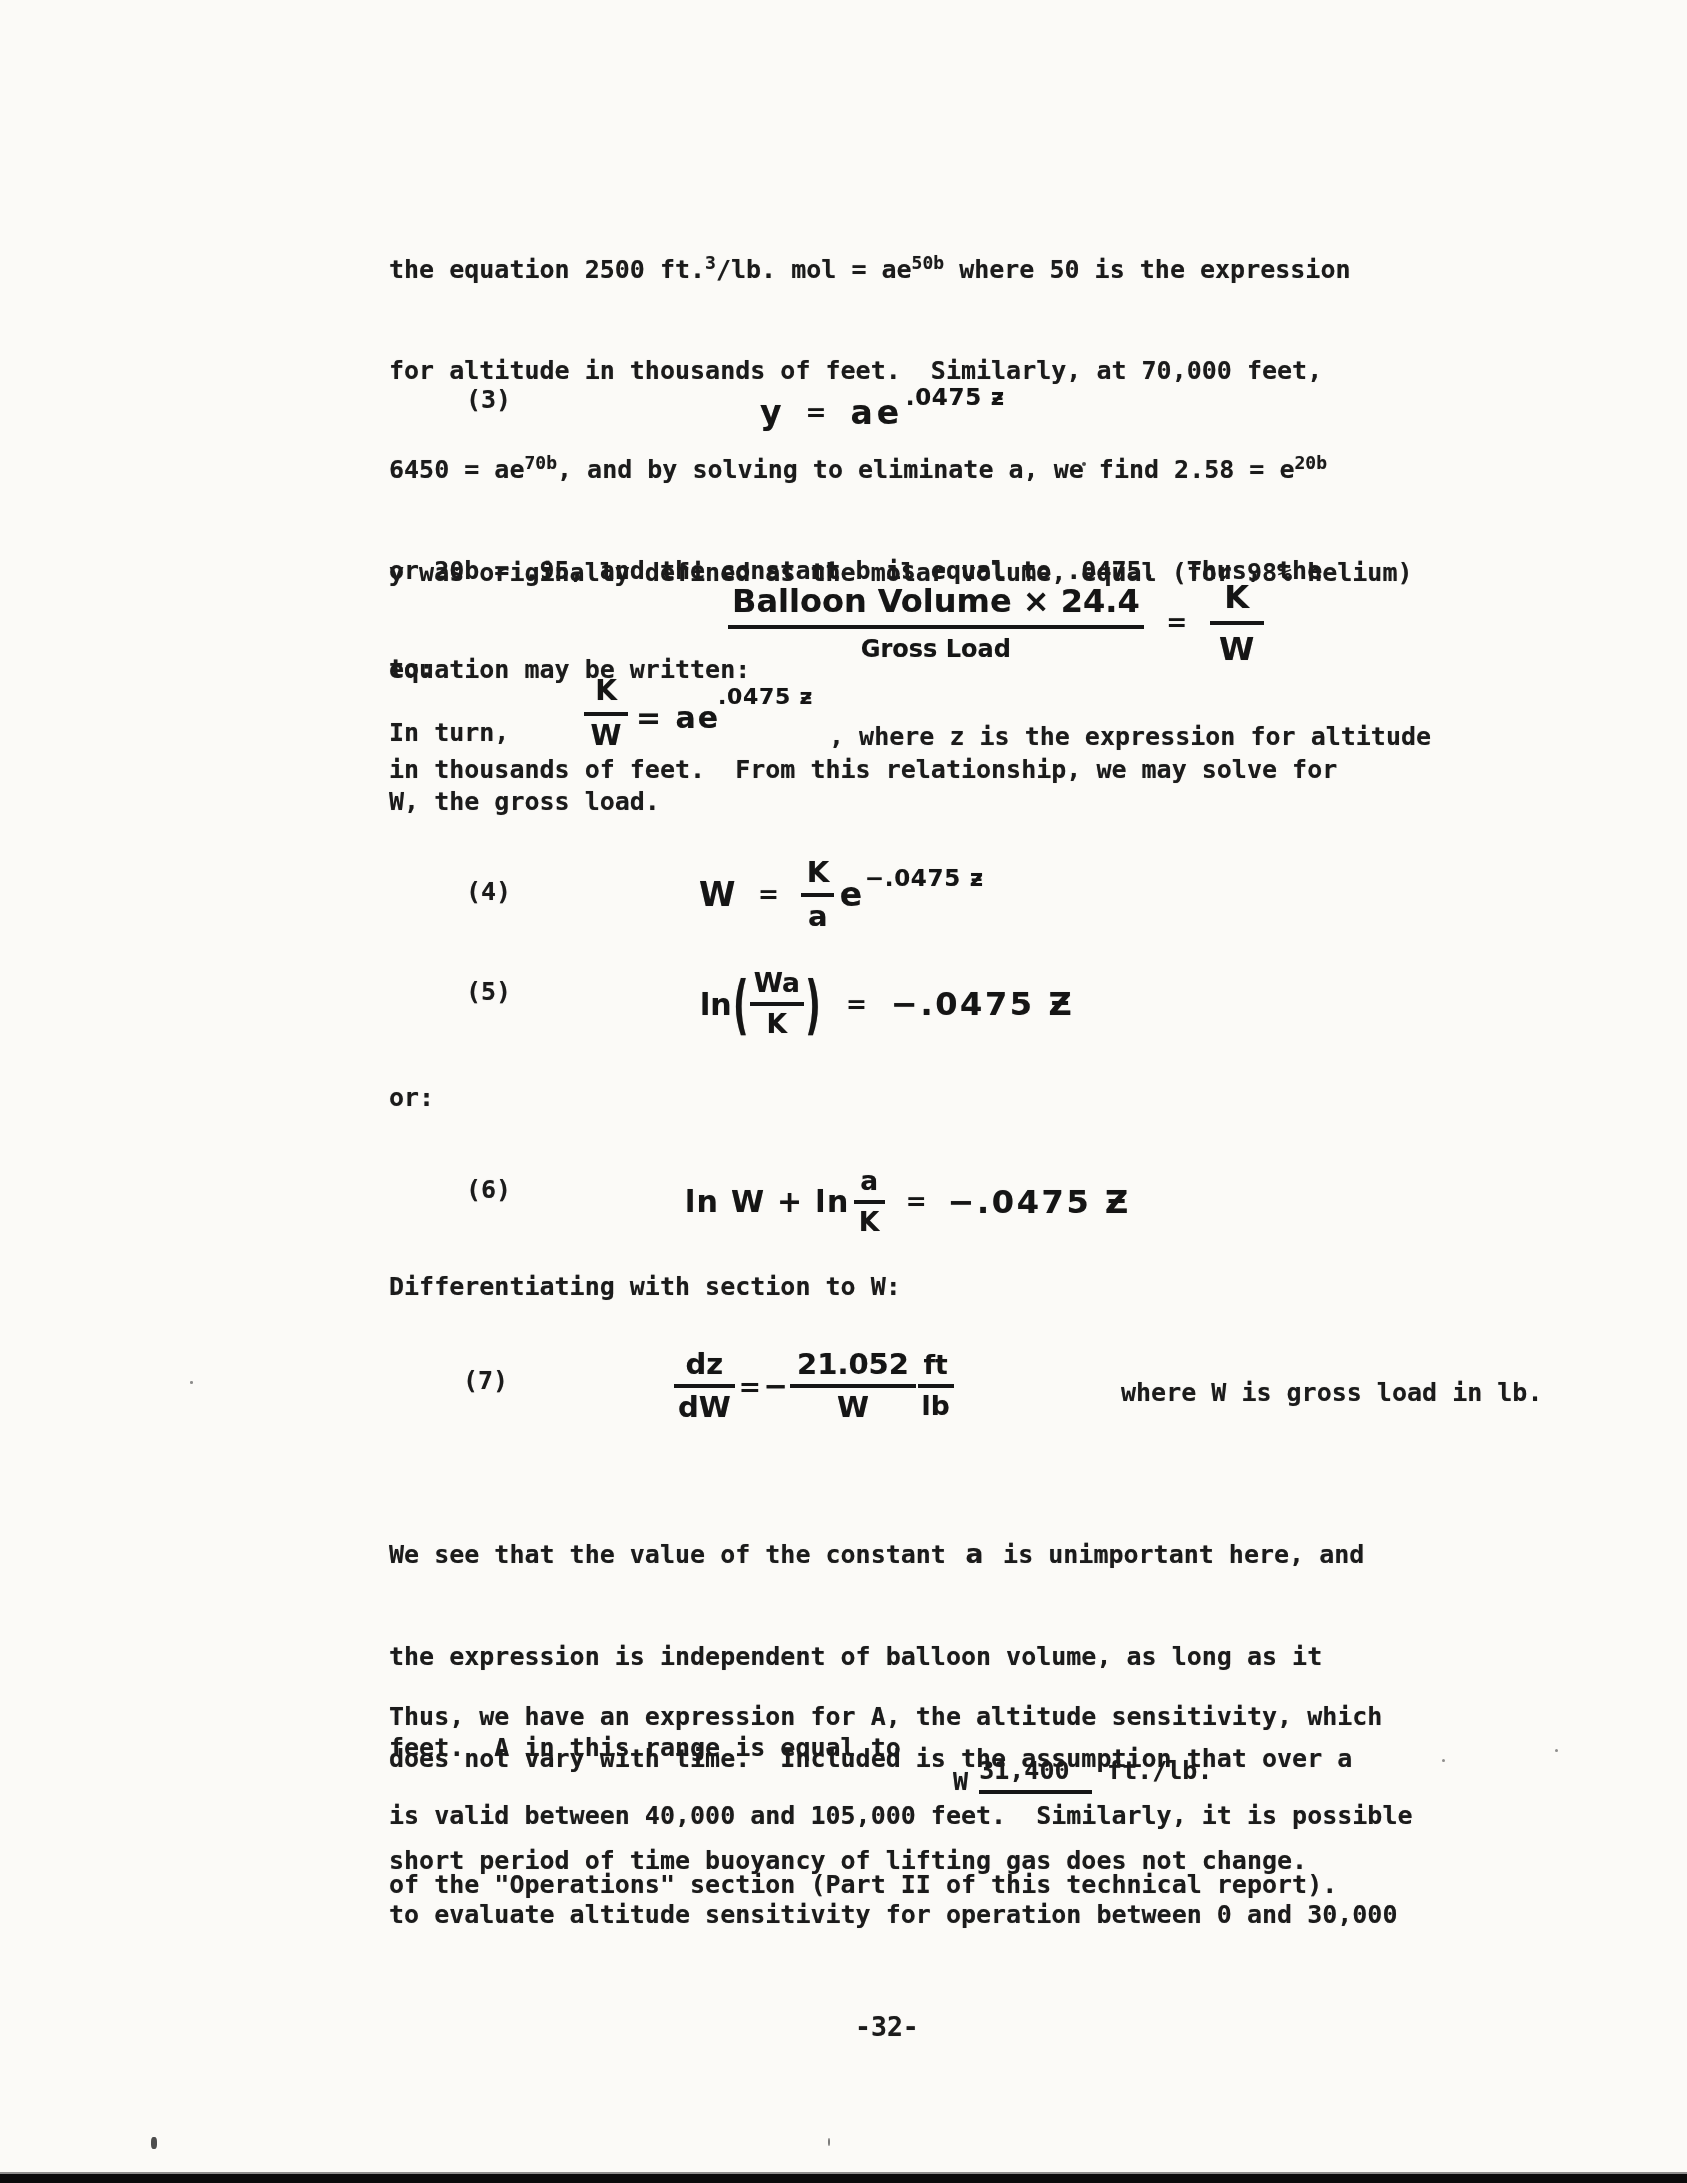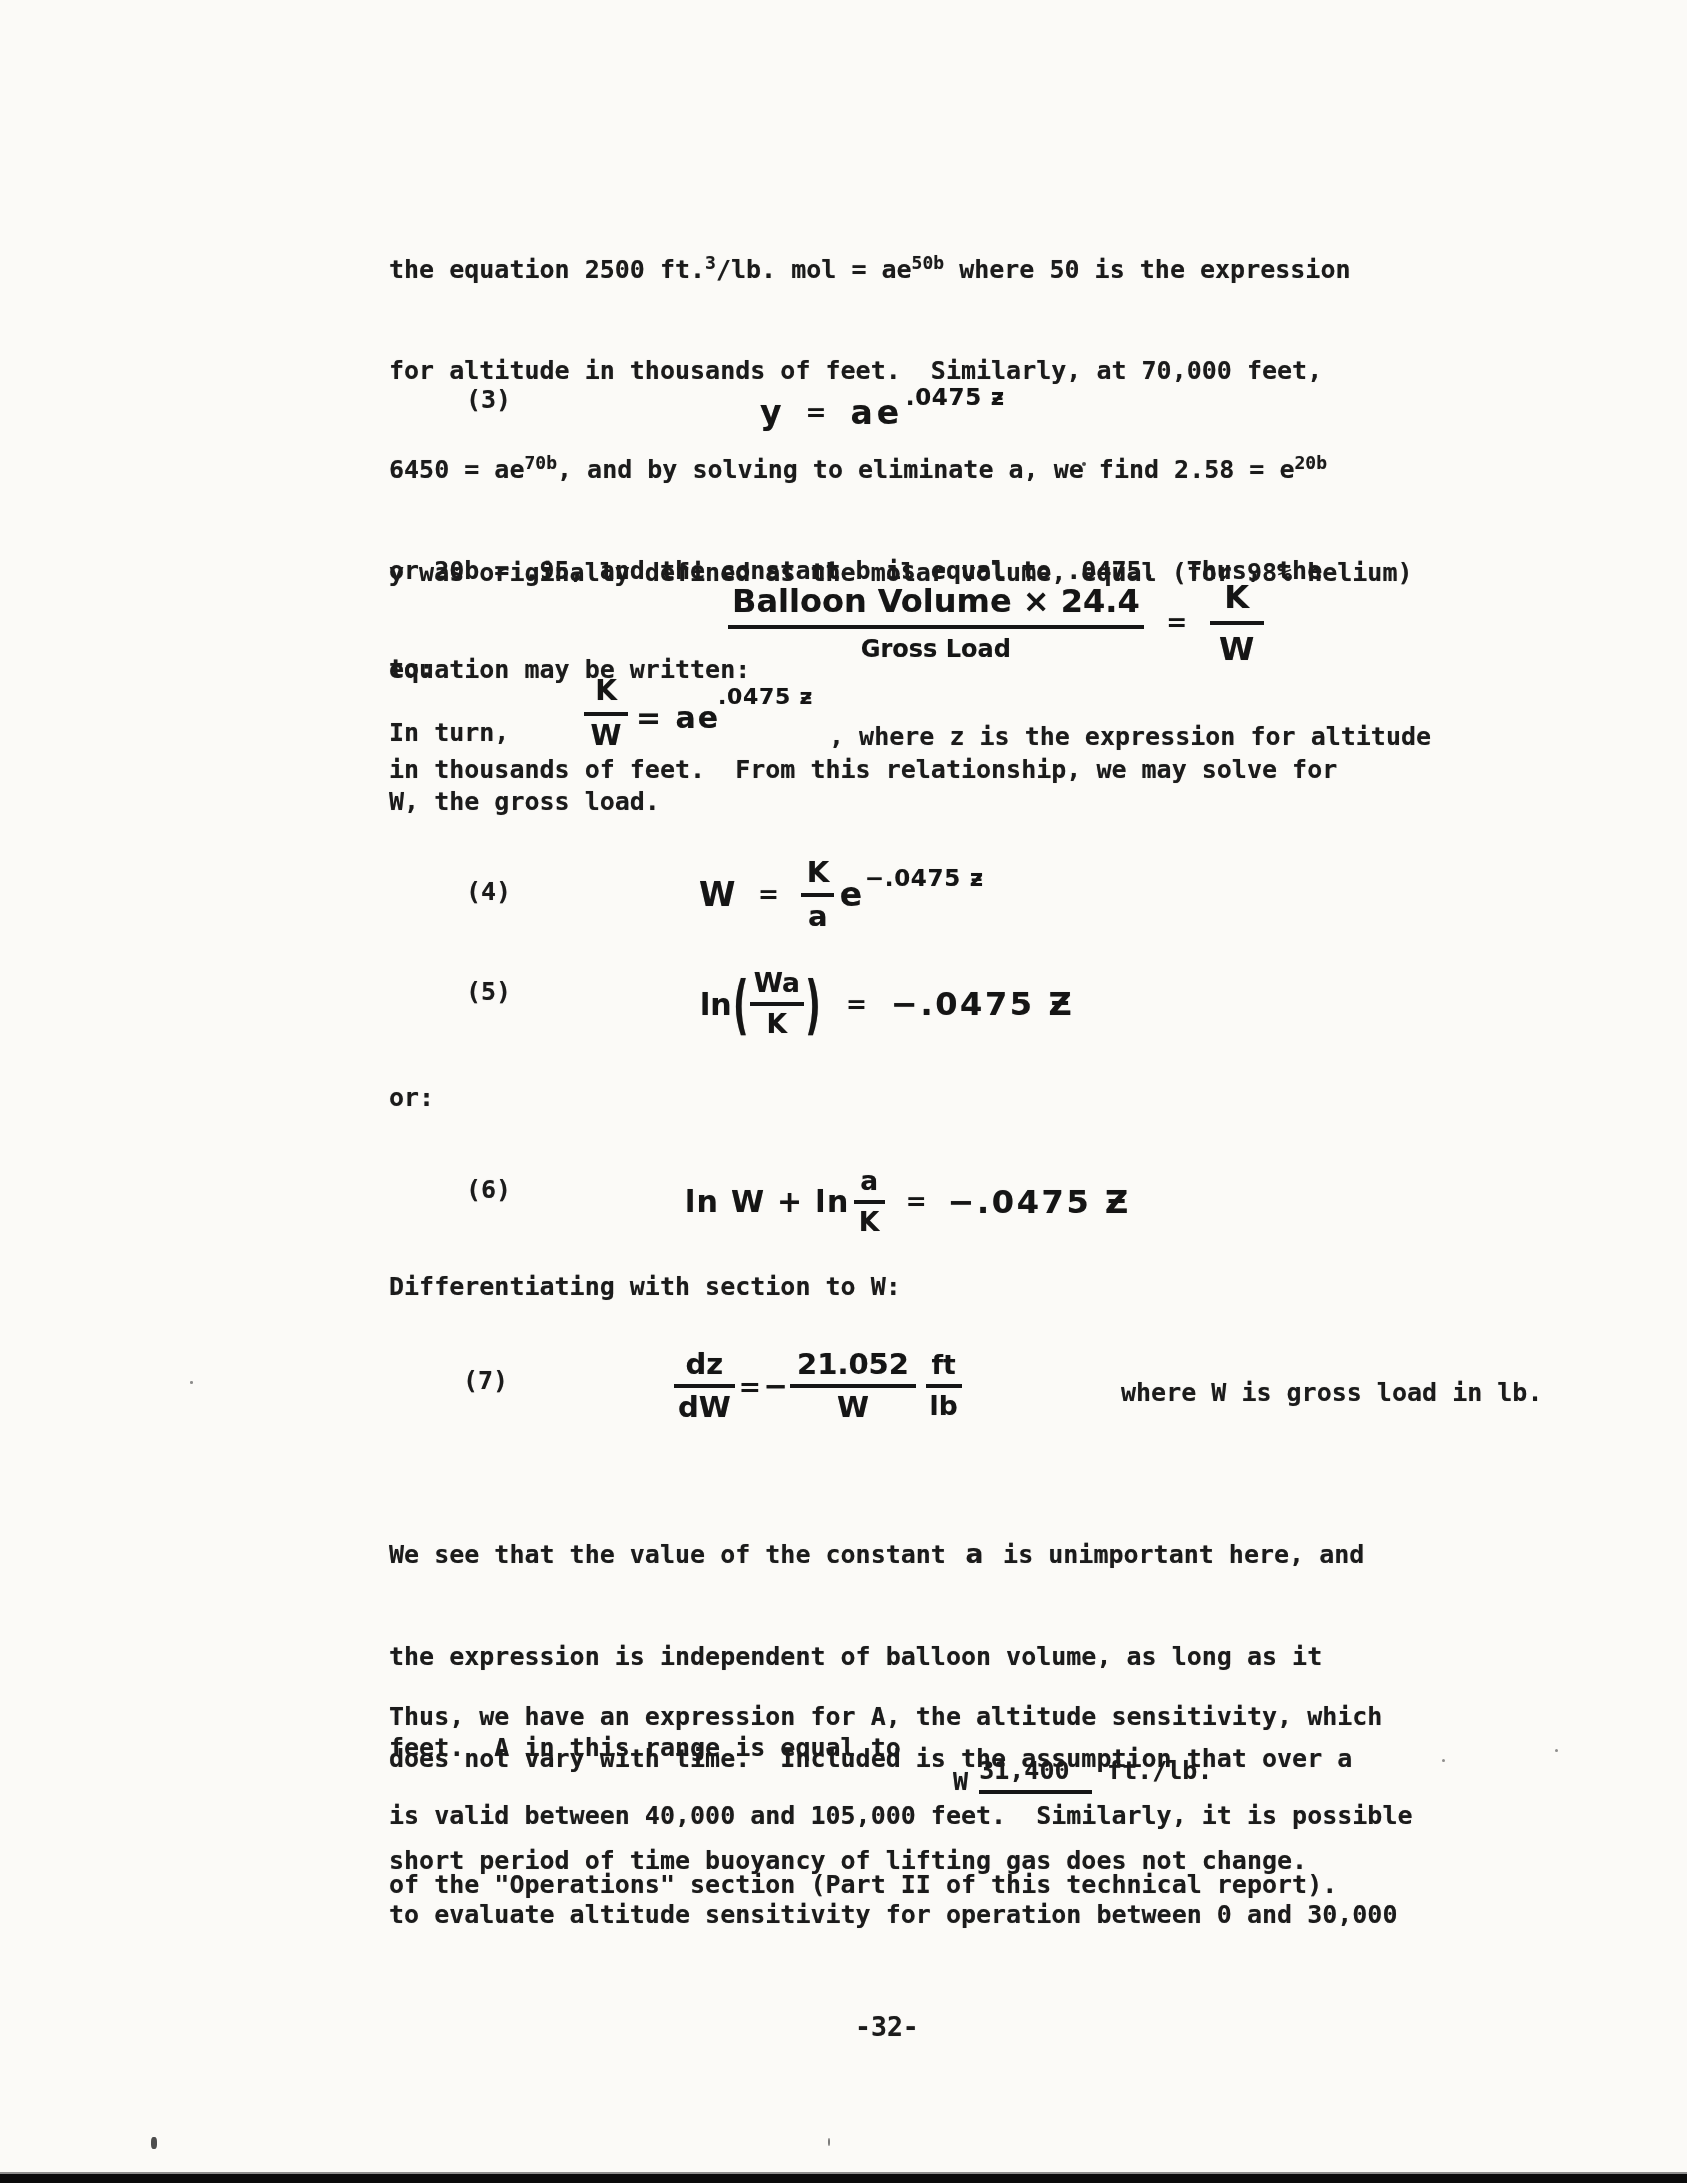--- a/index.html
+++ b/index.html
@@ -146,21 +146,21 @@
       <span class="fr-bar"></span>
       <span style="font-size:29px;padding:2.6px 4px 0 4px">dW</span>
     </span>
     <span style="font-size:26.5px;margin-left:4px">=</span>
     <span style="font-size:29px;margin:0 2.6px">−</span>
     <span class="frac">
       <span style="font-size:29px;padding:0 6.6px 2.6px 6.6px">21.052</span>
       <span class="fr-bar"></span>
       <span style="font-size:29px;padding:2.6px 6.6px 0 6.6px">W</span>
     </span>
-    <span class="frac" style="margin-left:10px">
+    <span class="frac" style="margin-left:2px">
       <span style="font-size:26.5px;padding:0 4px 2.6px 4px">ft</span>
       <span class="fr-bar"></span>
       <span style="font-size:26.5px;padding:2.6px 4px 0 4px">lb</span>
     </span>
   </div>
   <div class="tw" style="left:1121px;top:1376px">where W is gross load in lb.</div>
 
   <div class="tw lh51" style="left:389px;top:1469px">
     <div><span>We see that the value of the constant </span><span class="hand-a">a</span><span> is unimportant here, and</span></div>
     <div>the expression is independent of balloon volume, as long as it</div>

